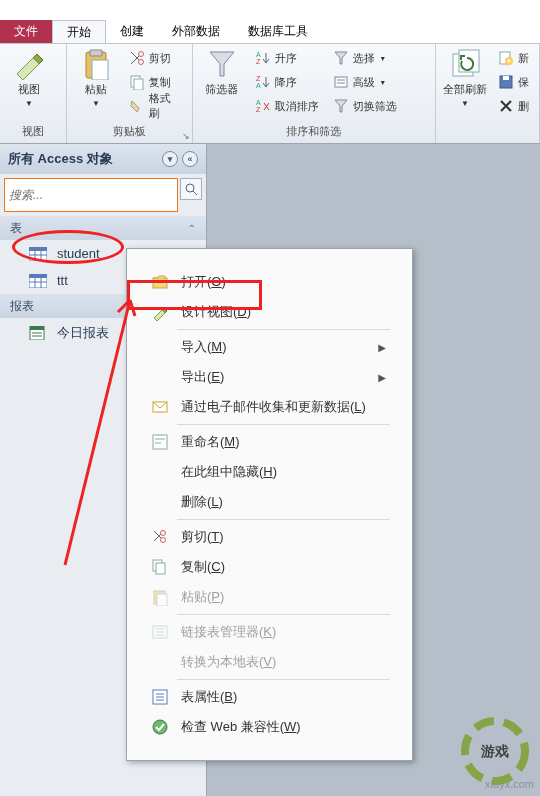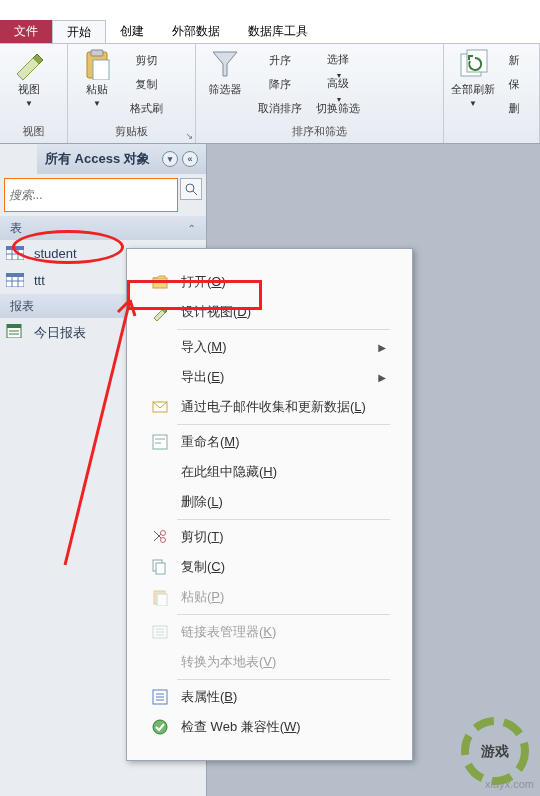--- a/index.html
+++ b/index.html
@@ -10,35 +10,35 @@
 .tabbar .tab.file { background: #b1324e; color: #fff; }
 .tabbar .tab.active { background: #f6f8fb; border: 1px solid #bfc5cd; border-bottom: none; }
 
 .ribbon { height: 100px; background: linear-gradient(#f7f9fc,#e6ebf2); display: flex; border-bottom: 1px solid #9aa6b5; }
 .group { border-right: 1px solid #c7ccd4; padding: 4px 6px 2px 6px; position: relative; display: flex; flex-direction: column; }
 .group-label { font-size: 11px; color: #4a4a4a; text-align: center; margin-top: auto; padding-bottom: 2px; }
 .group-body { flex: 1; display: flex; gap: 6px; }
 .bigbtn { width: 46px; display: flex; flex-direction: column; align-items: center; gap: 2px; font-size: 11px; color: #333; }
 .bigbtn svg { width: 32px; height: 32px; }
 .smallcol { display: flex; flex-direction: column; gap: 4px; font-size: 11px; color: #333; }
-.smallbtn { display: flex; align-items: center; gap: 4px; height: 20px; padding: 0 4px; flex-direction: column; }
+.smallbtn { display: flex; align-items: center; gap: 4px; height: 20px; padding: 0 4px; }
 .smallbtn svg { width: 16px; height: 16px; }
 .dialog-launcher { position: absolute; right: 2px; bottom: 2px; font-size: 9px; color: #777; }
 
 .main { display: flex; height: calc(100% - 124px); }
 .navpane { width: 207px; background: #e9edf2; border-right: 1px solid #9aa6b5; position: relative; }
-.nav-header { background: linear-gradient(#dce4ee,#c9d3e1); height: 30px; display: flex; align-items: center; padding: 0 8px; font-size: 13px; font-weight: bold; color: #2a3b55; justify-content: space-between; margin-left: 37px; }
+.nav-header { background: linear-gradient(#dce4ee,#c9d3e1); height: 30px; display: flex; align-items: center; padding: 0 8px; font-size: 13px; font-weight: bold; color: #2a3b55; justify-content: space-between; }
 .nav-header .chev { display: flex; gap: 4px; }
 .nav-header .circ { width: 16px; height: 16px; border: 1px solid #7b8aa1; border-radius: 50%; background: #eaf0f8; font-size: 9px; display: flex; align-items: center; justify-content: center; color: #556; }
 .searchrow { display: flex; padding: 4px; gap: 2px; }
 .searchrow input { flex: 1; height: 29px; font-size: 12px; font-style: italic; padding: 16px 4px; border: 1px solid #f97316; }
 .searchrow .sbtn { width: 22px; height: 22px; border: 1px solid #a6b0bd; background: #f5f7fa; display: flex; align-items: center; justify-content: center; }
 .cat { background: linear-gradient(#dbe3ee,#cbd5e3); height: 24px; display: flex; align-items: center; padding: 0 10px; font-size: 12px; color: #3a4b63; justify-content: space-between; }
 .cat .exp { font-size: 10px; color: #667; }
-.item { display: flex; gap: 10px; padding: 6px 10px 6px 6px; font-size: 13px; color: #2a3b55; }
+.item { display: flex; align-items: center; gap: 10px; padding: 6px 10px 6px 29px; font-size: 13px; color: #2a3b55; }
 .item svg { width: 18px; height: 14px; }
 .canvas { flex: 1; background: #b6bfc9; }
 
 .ctxmenu { position: absolute; left: 126px; top: 248px; width: 287px; background: #fafafa; border: 1px solid #9aa6b5; box-shadow: 2px 2px 6px rgba(0,0,0,.3); z-index: 10; padding: 18px; }
 .ctxmenu .mi { display: flex; align-items: center; height: 30px; font-size: 13px; color: #333; position: relative; }
 .ctxmenu .mi.disabled { color: #a1a1a1; }
 .ctxmenu .mi .iconcell { width: 30px; display: flex; align-items: center; justify-content: center; }
 .ctxmenu .mi .iconcell svg { width: 18px; height: 18px; }
 .ctxmenu .mi .lbl { flex: 1; padding-left: 6px; }
 .ctxmenu .mi .arrow { position: absolute; right: 8px; font-size: 10px; color: #555; }

